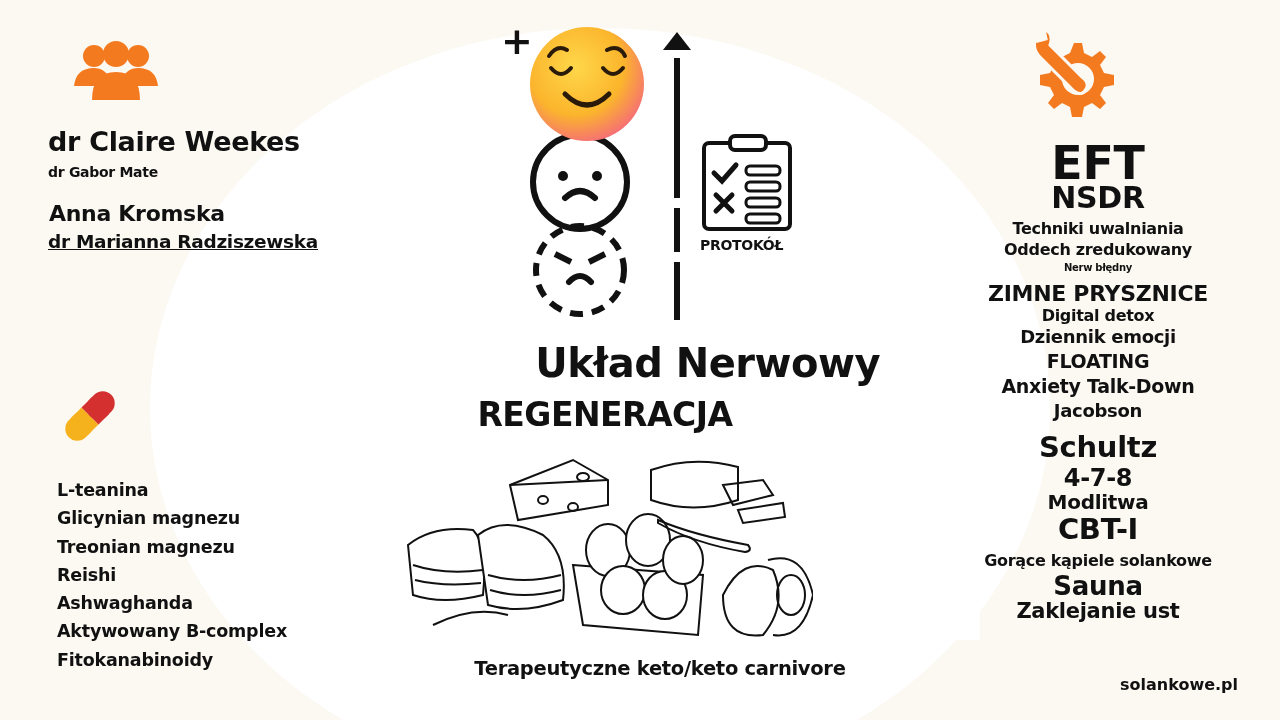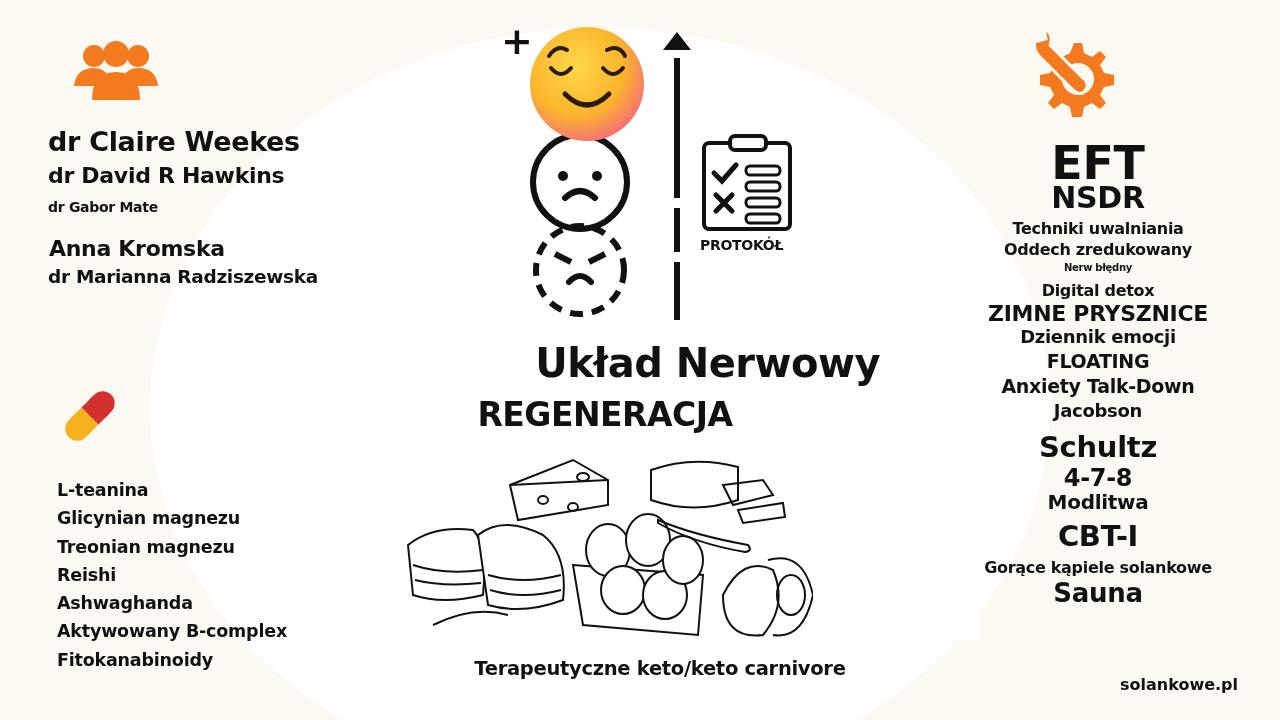--- a/index.html
+++ b/index.html
@@ -9,21 +9,21 @@
   .blob2{left:330px;top:420px;width:650px;height:220px;}
   .abs{position:absolute;}
   .bold{font-weight:bold;}
   
   .experts{left:48px;top:128px;line-height:1;}
   .experts div{white-space:nowrap;font-weight:bold;letter-spacing:-0.3px;}
   .e0{font-size:27px;margin-bottom:10px;}
   .e1{font-size:22px;margin-bottom:13px;}
   .e2{font-size:14px;margin-bottom:24px;}
   .e3{font-size:22px;margin-bottom:8px;margin-left:1px;}
-  .e4{font-size:18.5px;}
+  .e4{font-size:18.5px;text-decoration:underline;}
   
   .supps{left:57px;top:476px;font-size:17.5px;font-weight:bold;line-height:28.3px;letter-spacing:-0.2px;}
   
   .tech{left:950px;top:140px;width:296px;text-align:center;font-weight:bold;line-height:1;letter-spacing:-0.3px;}
   .tech div{white-space:nowrap;}
   
   .title{left:330px;top:340px;width:550px;text-align:right;font-size:40px;font-weight:bold;letter-spacing:-0.5px;}
   .subtitle{left:330px;top:395px;width:550px;text-align:center;font-size:33px;font-weight:bold;letter-spacing:-0.5px;}
   .diet{left:380px;top:657px;width:560px;text-align:center;font-size:19.5px;font-weight:bold;letter-spacing:-0.3px;}
   .brand{left:1120px;top:675px;font-size:16px;font-weight:bold;}
@@ -40,21 +40,20 @@
     <circle cx="22" cy="16" r="11"></circle>
     <circle cx="66" cy="16" r="11"></circle>
     <path d="M2 46 Q4 28 22 28 Q32 28 36 36 L30 46 Z"></path>
     <path d="M86 46 Q84 28 66 28 Q56 28 52 36 L58 46 Z"></path>
     <circle cx="44" cy="14" r="13"></circle>
     <path d="M20 60 Q20 32 44 32 Q68 32 68 60 Z"></path>
   </g>
 </svg>
 <div class="abs experts">
   <div class="e0">dr Claire Weekes</div>
-  <div class="e1">dr David R Hawkins</div>
   <div class="e2">dr Gabor Mate</div>
   <div class="e3">Anna Kromska</div>
   <div class="e4">dr Marianna Radziszewska</div>
 </div>
 
 <svg class="abs" style="left:55px;top:383px" width="70" height="66" viewBox="0 0 70 66">
   <g transform="rotate(-45 35 33)">
     <rect x="5" y="21" width="30" height="24" rx="12" fill="#f6b21c"></rect>
     <rect x="20" y="21" width="15" height="24" fill="#f6b21c"></rect>
     <rect x="35" y="21" width="30" height="24" rx="12" fill="#d3302f"></rect>
@@ -164,27 +163,28 @@
   </g>
   <circle cx="54" cy="54" r="16" fill="#fcf9f3"></circle>
   <path d="M14 10 Q6 22 16 32 L50 66 Q58 72 62 64 Q66 58 58 52 L26 20 Q30 8 20 4 L22 14 L14 16 Z" fill="#f47a20" stroke="#fcf9f3" stroke-width="3"></path>
 </svg>
 <div class="abs tech">
   <div style="font-size:46px;margin-bottom:-3px">EFT</div>
   <div style="font-size:30px;margin-bottom:8px">NSDR</div>
   <div style="font-size:16px;margin-bottom:5px">Techniki uwalniania</div>
   <div style="font-size:16px;margin-bottom:5px">Oddech zredukowany</div>
   <div style="font-size:10px;margin-bottom:10px">Nerw błędny</div>
+  <div style="font-size:22px;margin-bottom:3px">ZIMNE PRYSZNICE</div>
   <div style="font-size:16px;margin-bottom:4px">Digital detox</div>
-  <div style="font-size:22px;margin-bottom:3px">ZIMNE PRYSZNICE</div>
   <div style="font-size:18px;margin-bottom:6px">Dziennik emocji</div>
   <div style="font-size:19px;margin-bottom:6px">FLOATING</div>
   <div style="font-size:19px;margin-bottom:6px">Anxiety Talk-Down</div>
   <div style="font-size:18px;margin-bottom:13px">Jacobson</div>
   <div style="font-size:29px;margin-bottom:4px">Schultz</div>
   <div style="font-size:24px;margin-bottom:2px">4-7-8</div>
-  <div style="font-size:20px;margin-bottom:10px">Modlitwa</div>
+  <div style="font-size:20px;margin-bottom:3px">Modlitwa</div>
   <div style="font-size:29px;margin-bottom:9px">CBT-I</div>
   <div style="font-size:16px;margin-bottom:4px">Gorące kąpiele solankowe</div>
   <div style="font-size:26px;margin-bottom:2px">Sauna</div>
+  <div style="font-size:21px">Zaklejanie ust</div>
 </div>
 
 <div class="abs brand">solankowe.pl</div>
 
 </body></html>

